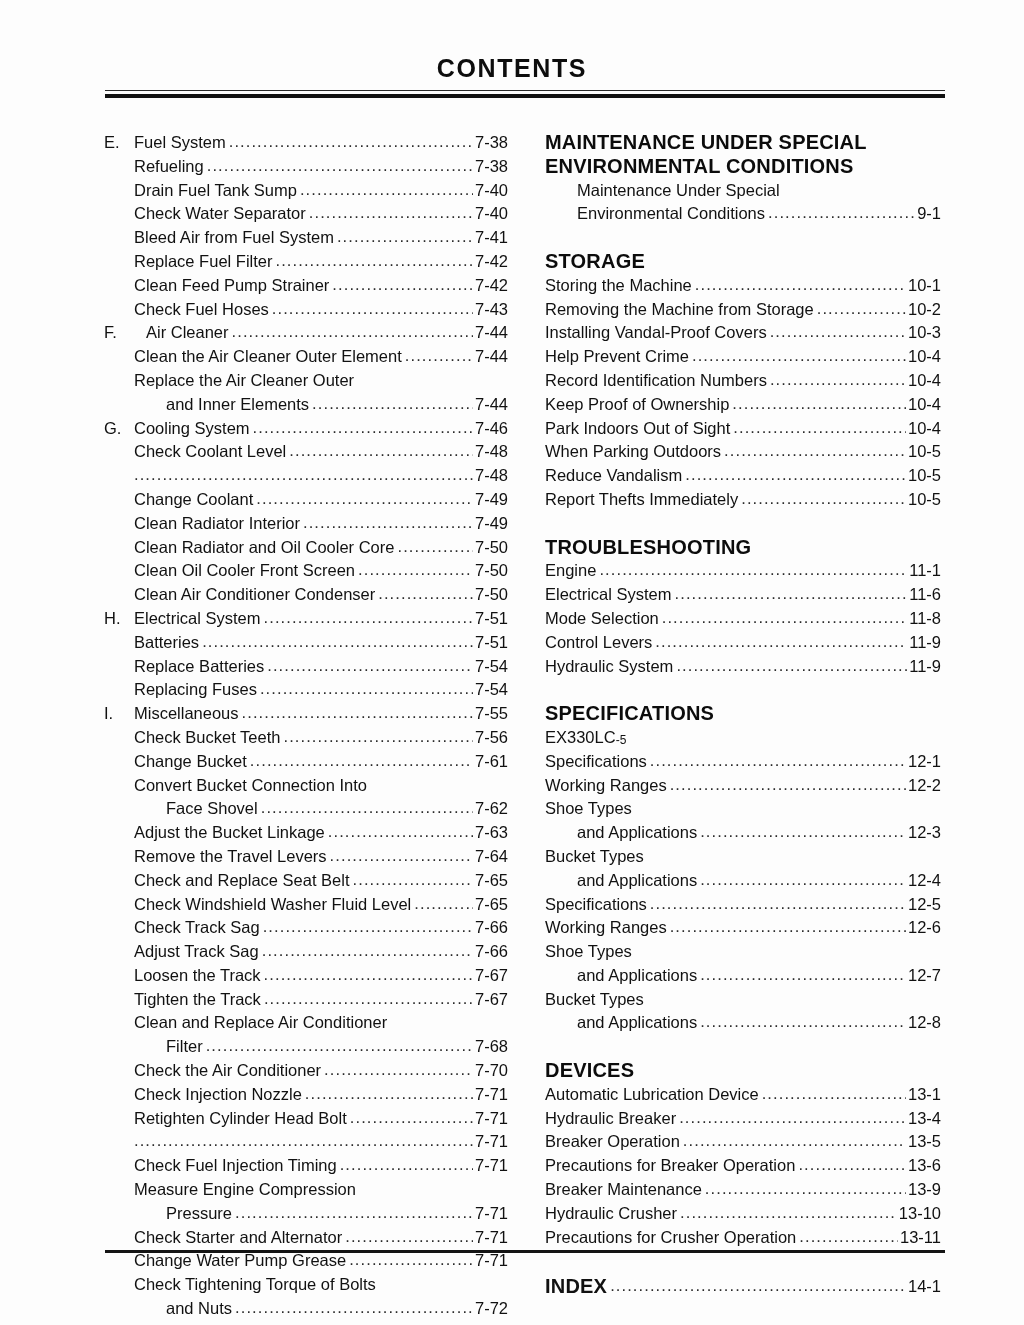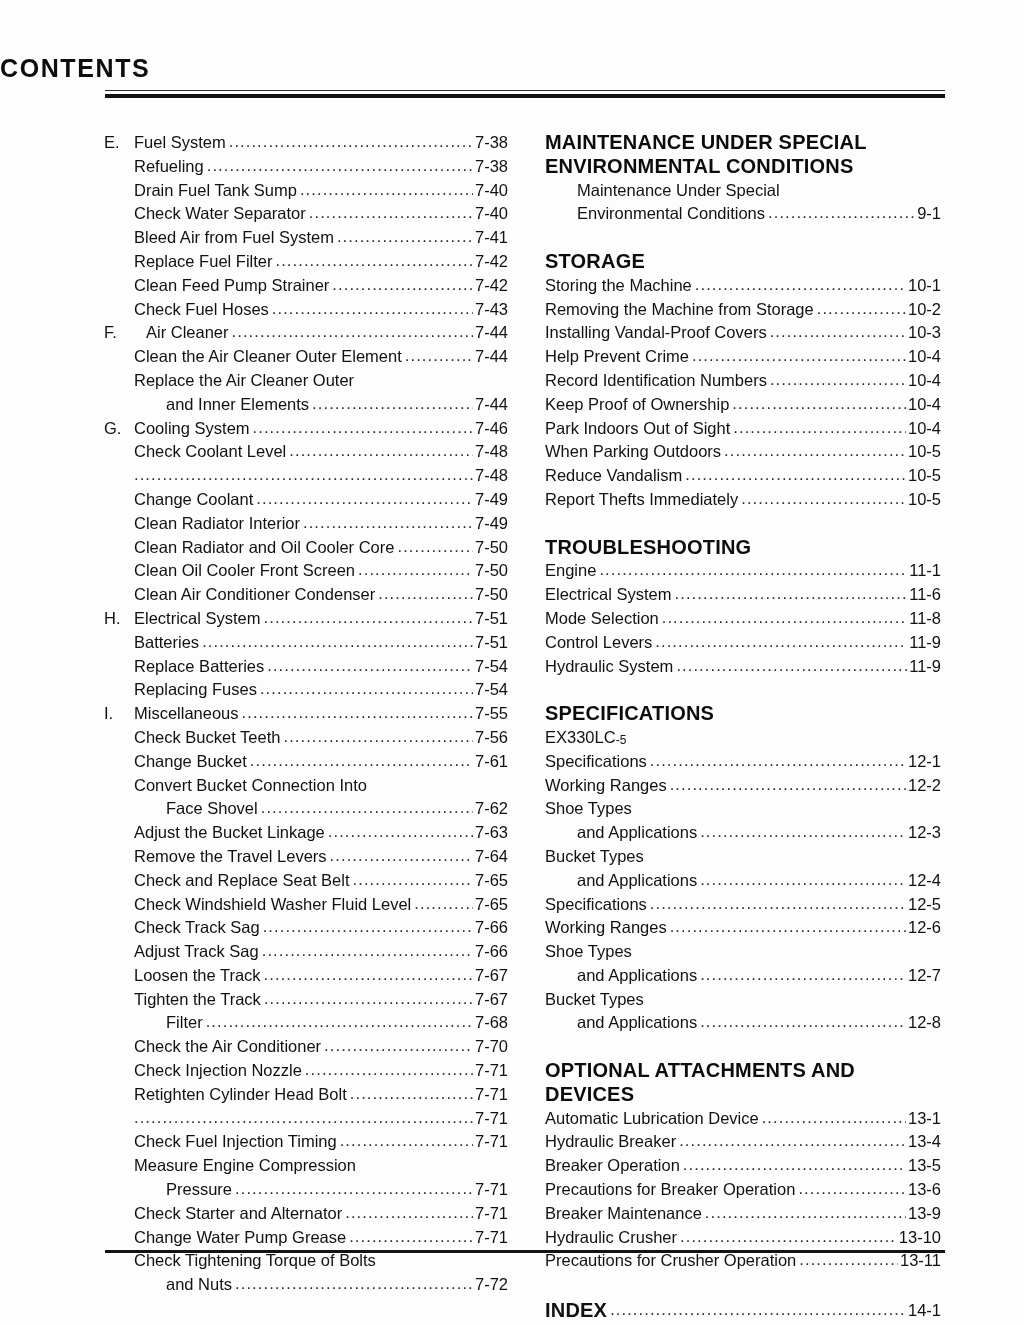--- a/index.html
+++ b/index.html
@@ -15,20 +15,21 @@
     font-family: "Liberation Sans", sans-serif;
     color: #111111;
     overflow: hidden;
   }
   
   .page-title {
     position: absolute;
     top: 54px;
     left: 0;
     width: 1024px;
+    text-align: center;
     font-size: 25px;
     font-weight: bold;
     letter-spacing: 1.6px;
     color: #0d0d0d;
   }
   .rule-top {
     position: absolute;
     left: 105px;
     width: 840px;
     top: 90px;
@@ -342,20 +343,24 @@
         <span class="pageno">7-67</span>
       </div>
       <div class="entry">
         <span class="letter"></span>
         <span class="title">Tighten the Track</span>
         <span class="leader">........................................................................................................................</span>
         <span class="pageno">7-67</span>
       </div>
       <div class="entry">
         <span class="letter"></span>
+        <span class="title">Clean and Replace Air Conditioner</span>
+      </div>
+      <div class="entry">
+        <span class="letter"></span>
         <span class="title indent-extra">Filter</span>
         <span class="leader">........................................................................................................................</span>
         <span class="pageno">7-68</span>
       </div>
       <div class="entry">
         <span class="letter"></span>
         <span class="title">Check the Air Conditioner</span>
         <span class="leader">........................................................................................................................</span>
         <span class="pageno">7-70</span>
       </div>
@@ -554,21 +559,20 @@
       </div>
       <div class="entry">
         <span class="title">Bucket Types</span>
       </div>
       <div class="entry">
         <span class="title indent-extra">and Applications</span>
         <span class="leader">........................................................................................................................</span>
         <span class="pageno">12-8</span>
       </div>
       <div class="spacer"></div>
-      <div class="heading">OPTIONAL ATTACHMENTS AND</div>
       <div class="heading">DEVICES</div>
       <div class="entry">
         <span class="title">Automatic Lubrication Device</span>
         <span class="leader">........................................................................................................................</span>
         <span class="pageno">13-1</span>
       </div>
       <div class="entry">
         <span class="title">Hydraulic Breaker</span>
         <span class="leader">........................................................................................................................</span>
         <span class="pageno">13-4</span>

